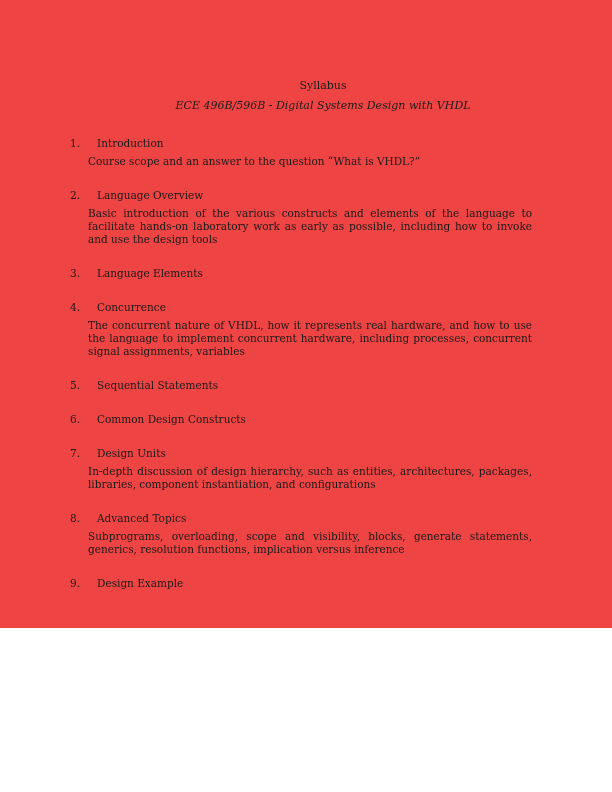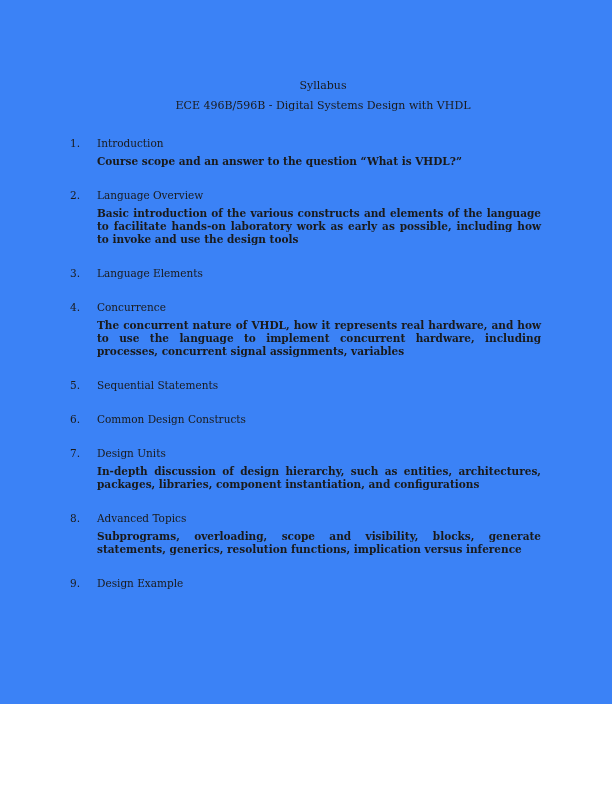--- a/index.html
+++ b/index.html
@@ -10,36 +10,37 @@
   body {
     width: 612px;
     height: 792px;
     font-family: "DejaVu Serif", serif;
     color: #1a1a1a;
     -webkit-font-smoothing: antialiased;
   }
   .page {
     position: relative;
     width: 612px;
-    height: 704px;
+    height: 628px;
     box-sizing: border-box;
     padding: 76px 36px 0 70px;
-    background: #3b82f6;
+    background: #ef4444;
     overflow: hidden;
   }
   .title-block {
     text-align: center;
   }
   .doc-title {
     font-size: 11px;
     line-height: 20px;
   }
   .doc-subtitle {
     font-size: 11px;
     line-height: 20px;
+    font-style: italic;
   }
   .sections {
     margin-top: 16px;
   }
   .section {
     margin-top: 21px;
   }
   .section-head-row {
     display: flex;
     align-items: baseline;
@@ -48,28 +49,27 @@
     flex: 0 0 27px;
     width: 27px;
     font-size: 10.5px;
     line-height: 13px;
   }
   .section-heading {
     font-size: 10.5px;
     line-height: 13px;
   }
   .section-body {
-    margin-left: 27px;
+    margin-left: 18px;
     margin-top: 5px;
     width: 444px;
     font-size: 10.5px;
     line-height: 13px;
     text-align: justify;
     text-justify: inter-word;
-    font-weight: bold;
   }
 </style>
 </head>
 <body>
 
 <div class="page">
   <div class="title-block">
     <div class="doc-title">Syllabus</div>
     <div class="doc-subtitle">ECE 496B/596B - Digital Systems Design with VHDL</div>
   </div>

